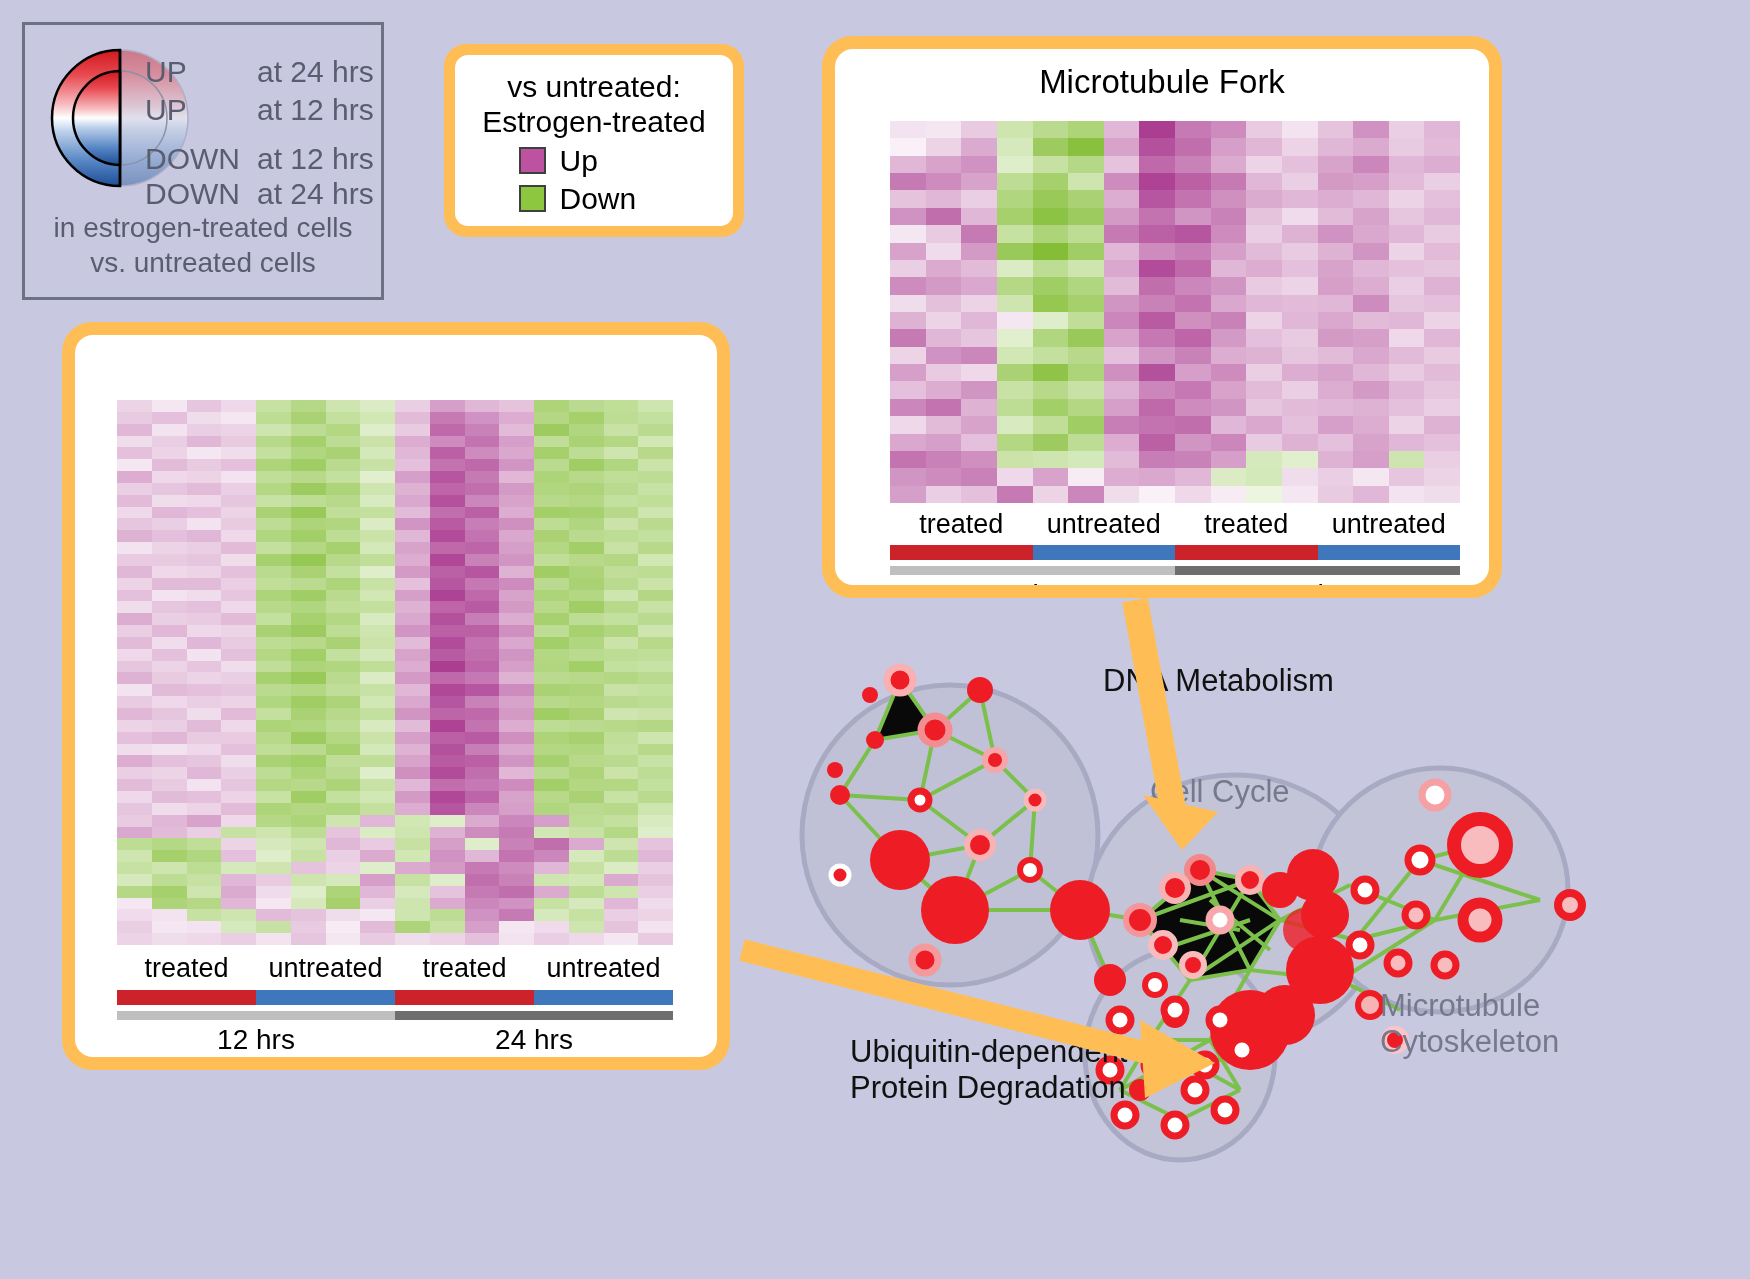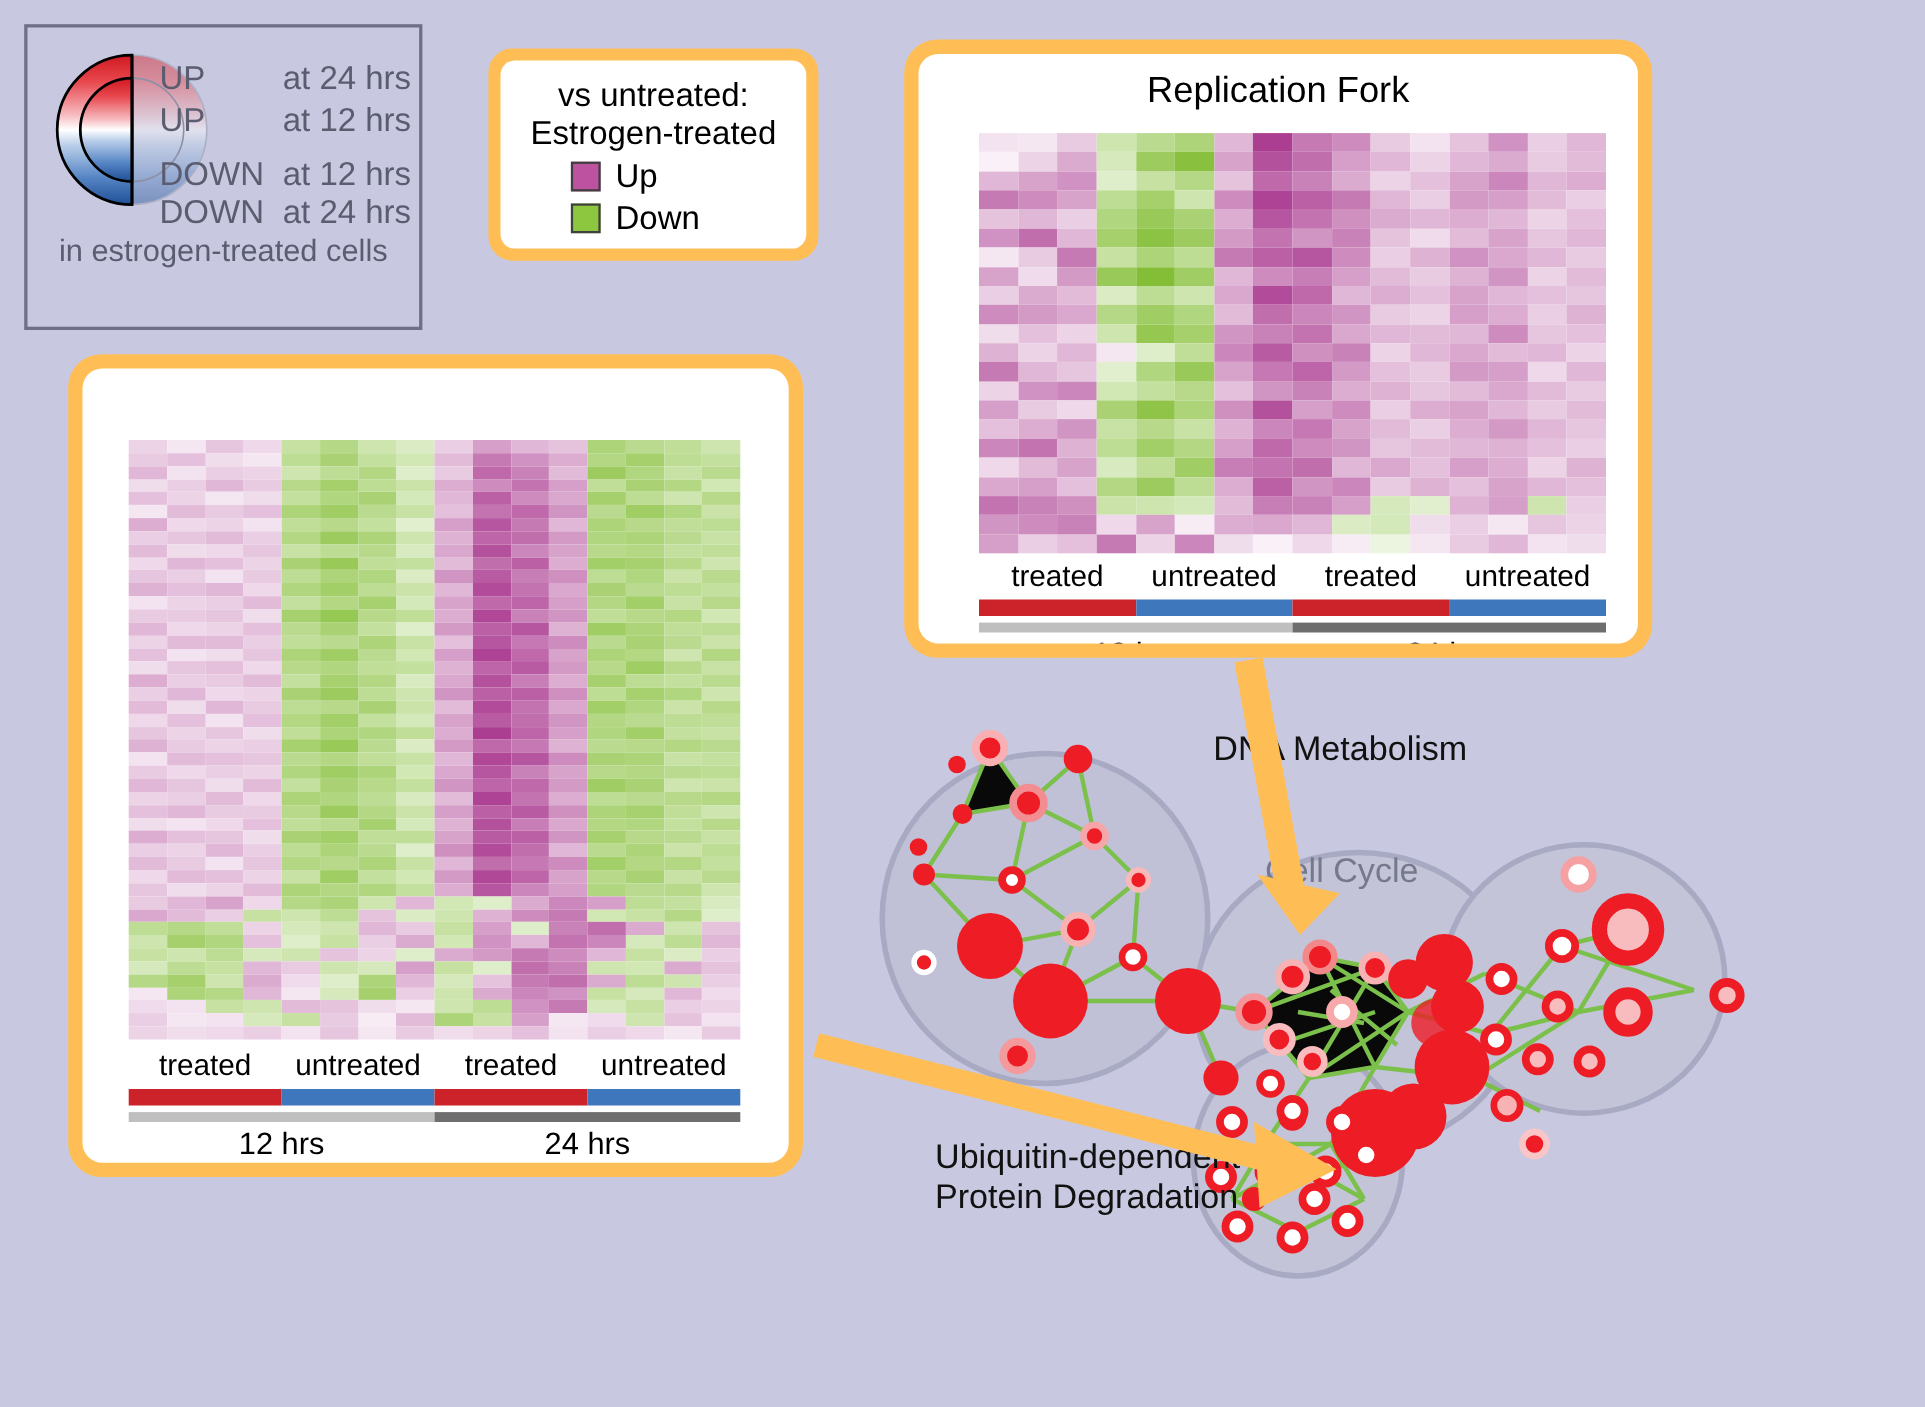--- a/index.html
+++ b/index.html
@@ -107,20 +107,21 @@
       <span class="cw-label">DOWN</span>
       <span>at 12 hrs</span>
     </div>
     <div class="cw-row" style="left:120px; top:152px;">
       <span class="cw-label">DOWN</span>
       <span>at 24 hrs</span>
     </div>
 
     <div id="cw-footer">
       <div>in estrogen-treated cells</div>
+      <div>vs. untreated cells</div>
     </div>
   </div>
 
   <div id="updown-legend">
     <div class="inner">
       <div id="updown-title">
         <div>vs untreated:</div>
         <div>Estrogen-treated</div>
       </div>
       <div class="legend-row">
@@ -129,21 +130,21 @@
       </div>
       <div class="legend-row">
         <span class="legend-swatch" id="sw-down" style="background: rgb(141, 198, 63);"></span>
         <span class="legend-text">Down</span>
       </div>
     </div>
   </div>
 
   <div class="card" id="card-replication">
     <div class="inner">
-      <div class="card-title">Replication Fork</div>
+      <div class="card-title">Microtubule Fork</div>
 
       <div class="heat-wrap" id="heat-rep-wrap" style="left:55px; top:72px; width:570px; height:382px;">
         <div class="heat" id="heat-rep" style="grid-template-columns: repeat(16, 1fr); grid-template-rows: repeat(22, 1fr);">
             <div style="background:rgb(243,226,239)"></div>
             <div style="background:rgb(245,231,241)"></div>
             <div style="background:rgb(232,202,225)"></div>
             <div style="background:rgb(206,229,175)"></div>
             <div style="background:rgb(186,219,143)"></div>
             <div style="background:rgb(173,212,121)"></div>
             <div style="background:rgb(224,183,214)"></div>
@@ -1367,20 +1368,22 @@
         <circle cx="345" cy="495" r="11" fill="#fff" stroke="#ee1c25" stroke-width="7"></circle>
         <circle cx="395" cy="505" r="11" fill="#fff" stroke="#ee1c25" stroke-width="7"></circle>
         <circle cx="445" cy="490" r="11" fill="#fff" stroke="#ee1c25" stroke-width="7"></circle>
         <circle cx="415" cy="470" r="11" fill="#fff" stroke="#ee1c25" stroke-width="7"></circle>
         <circle cx="360" cy="470" r="11" fill="#ee1c25"></circle>
       </g>
     </svg>
 
     <div class="net-label" id="label-dna">DNA Metabolism</div>
     <div class="net-label" id="label-cellcycle">Cell Cycle</div>
+    <div class="net-label" id="label-microtubule">Microtubule
+Cytoskeleton</div>
     <div class="net-label" id="label-ubiquitin">Ubiquitin-dependent
 Protein Degradation</div>
   </div>
 
   <svg style="position:absolute;left:0;top:0;width:1750px;height:1279px;pointer-events:none;">
     <path d="M1135 600 L1175 820" stroke="#ffbe55" stroke-width="26" fill="none"></path>
     <path d="M1143 795 L1182 850 L1218 812" fill="#ffbe55"></path>
     <path d="M742 950 L1175 1060" stroke="#ffbe55" stroke-width="22" fill="none"></path>
     <path d="M1140 1020 L1215 1063 L1145 1098" fill="#ffbe55"></path>
   </svg>

